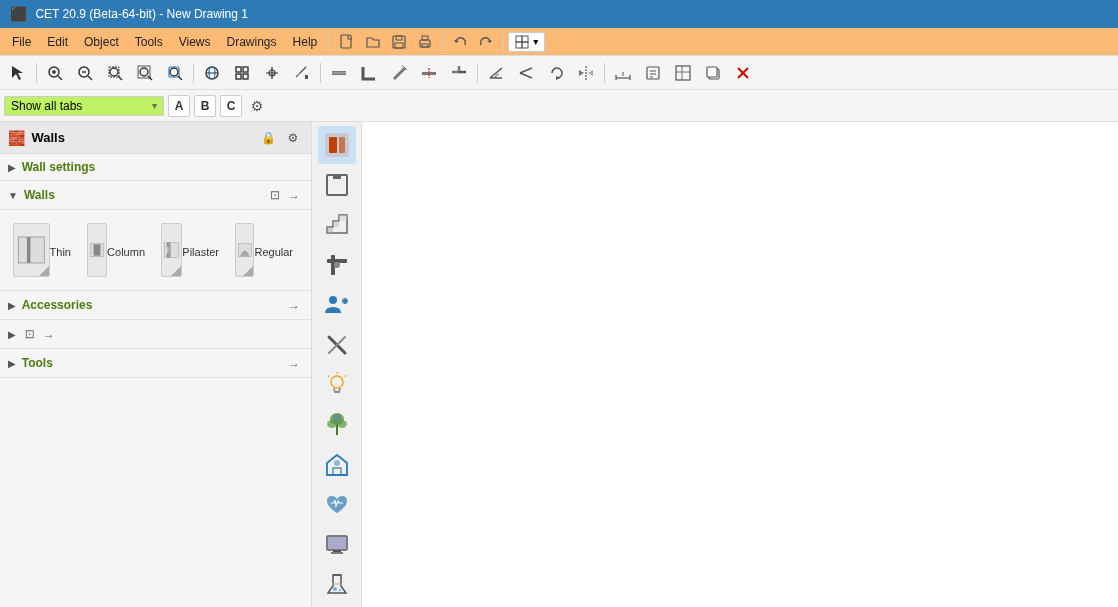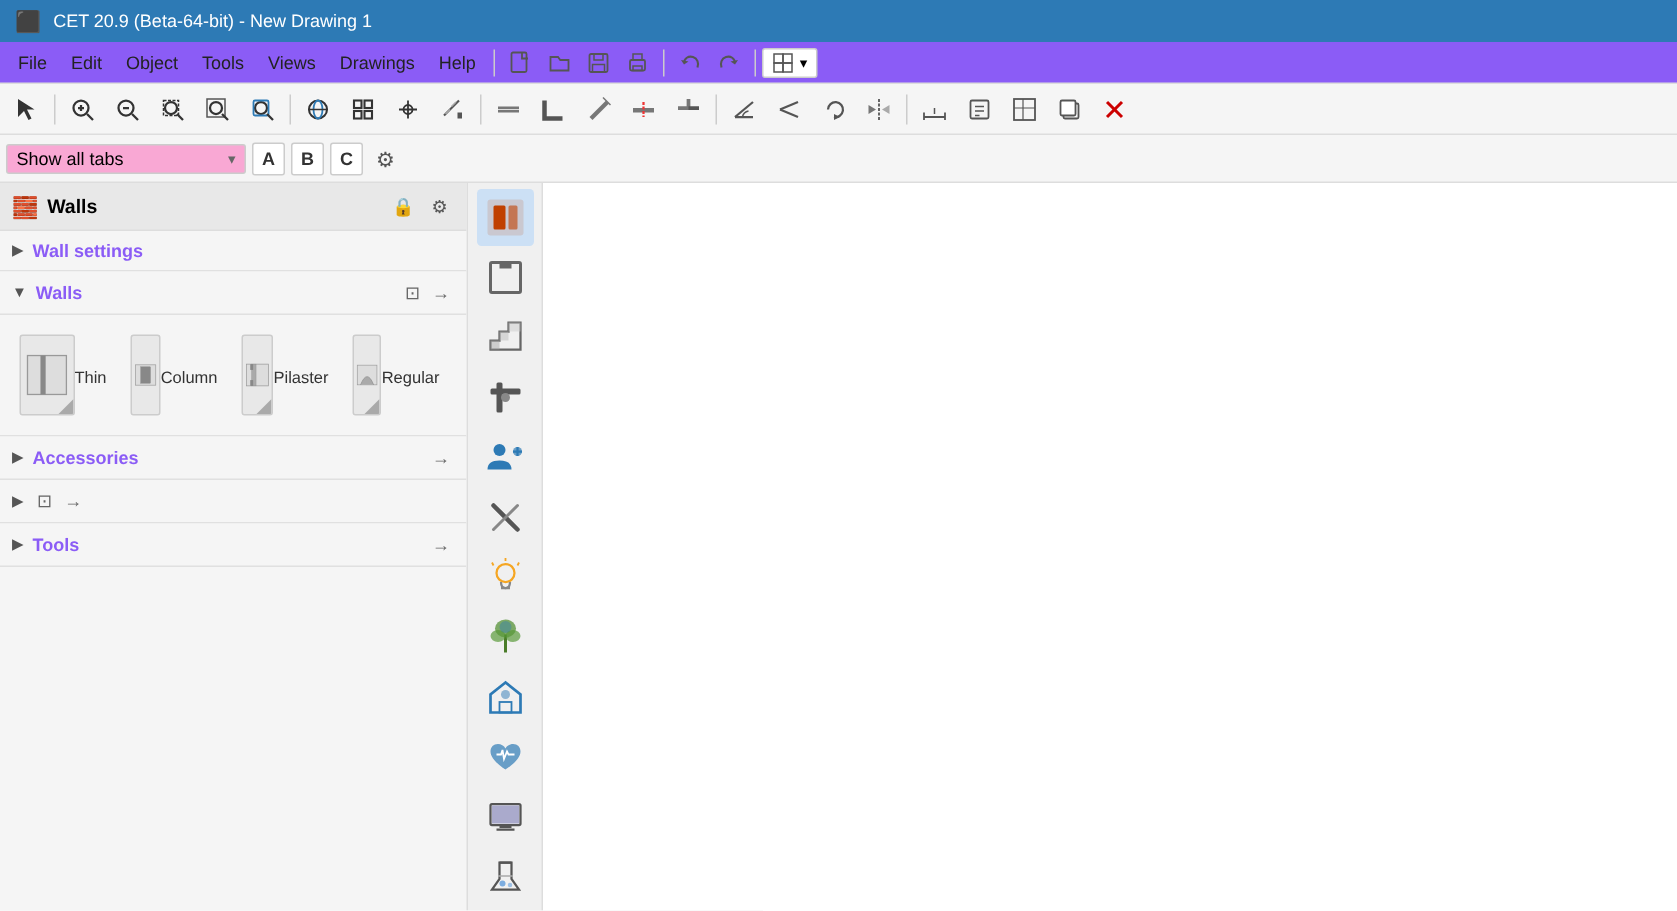--- a/index.html
+++ b/index.html
@@ -12,21 +12,21 @@
       height: 28px;
       display: flex;
       align-items: center;
       padding: 0 10px;
       font-size: 12px;
       user-select: none;
     }
 
     
     #menubar {
-      background: #8b5cf6;
+      background: #fdba74;
       height: 28px;
       display: flex;
       align-items: center;
       border-bottom: 1px solid #ddd;
       padding: 0 4px;
     }
     .menu-item {
       padding: 4px 8px;
       cursor: pointer;
       border-radius: 2px;
@@ -66,21 +66,21 @@
       background: #f5f5f5;
       height: 32px;
       display: flex;
       align-items: center;
       border-bottom: 1px solid #ddd;
       padding: 0 4px;
       gap: 4px;
     }
     .tabs-dropdown {
       display: flex; align-items: center;
-      background: #f9a8d4; border: 1px solid #ccc; border-radius: 2px;
+      background: #bef264; border: 1px solid #ccc; border-radius: 2px;
       padding: 2px 6px; cursor: pointer; font-size: 12px; min-width: 160px;
       justify-content: space-between;
     }
     .tabs-dropdown .arrow { font-size: 10px; color: #666; }
     .tab-letter {
       width: 22px; height: 22px;
       display: flex; align-items: center; justify-content: center;
       border: 1px solid #ccc; background: white; border-radius: 2px;
       cursor: pointer; font-size: 12px; font-weight: bold; color: #333;
     }
@@ -153,21 +153,21 @@
 
     
     .section-header {
       display: flex; align-items: center;
       padding: 6px 8px;
       cursor: pointer;
       border-bottom: 1px solid #e0e0e0;
       background: #f5f5f5;
     }
     .section-chevron { font-size: 10px; margin-right: 6px; color: #555; }
-    .section-title { font-size: 12px; font-weight: 600; color: #8b5cf6; flex: 1; }
+    .section-title { font-size: 12px; font-weight: 600; color: #4d7c0f; flex: 1; }
     .section-actions { display: flex; gap: 2px; }
     .section-action-btn { font-size: 12px; color: #666; cursor: pointer; padding: 1px 3px; }
 
     
     .walls-content {
       padding: 8px;
       background: #f5f5f5;
       border-bottom: 1px solid #e0e0e0;
     }
     .wall-items-grid {

